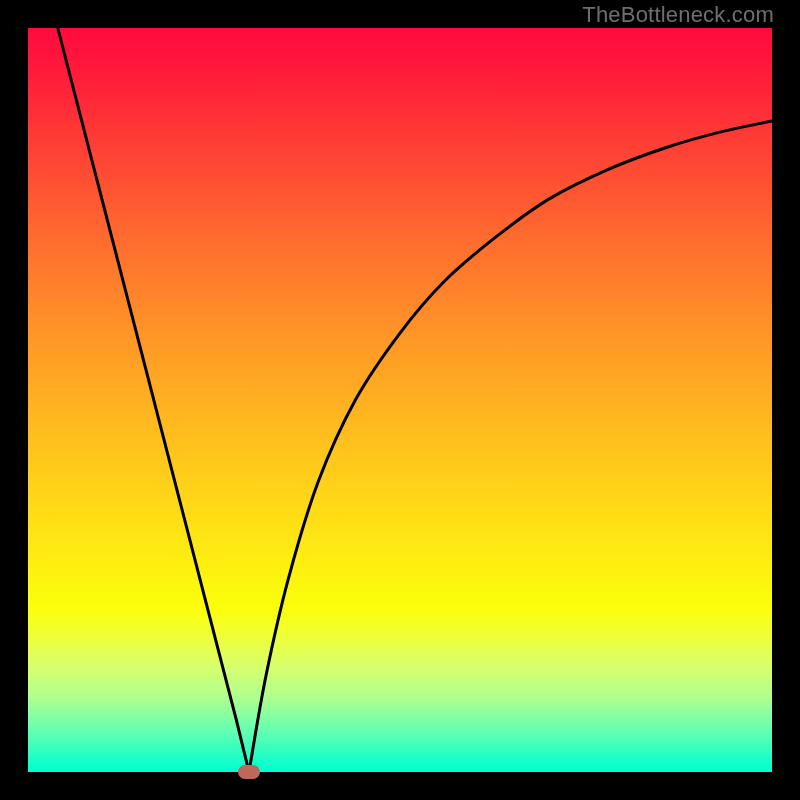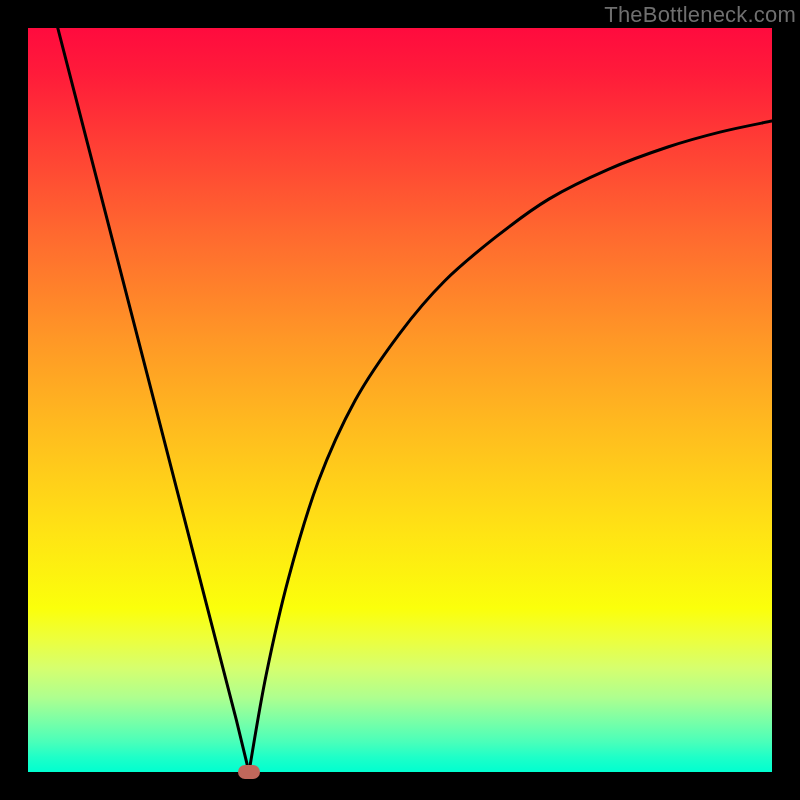--- a/index.html
+++ b/index.html
@@ -13,21 +13,21 @@
   }
   .frame {
     position: relative;
     width: 800px;
     height: 800px;
     background: #000;
   }
   .watermark {
     position: absolute;
     top: 2px;
-    right: 4px;
+    right: 26px;
     color: #6f6f6f;
     font-size: 22px;
     font-weight: 500;
     letter-spacing: 0.2px;
     z-index: 10;
   }
   .plot-area {
     position: absolute;
     left: 28px;
     top: 28px;

